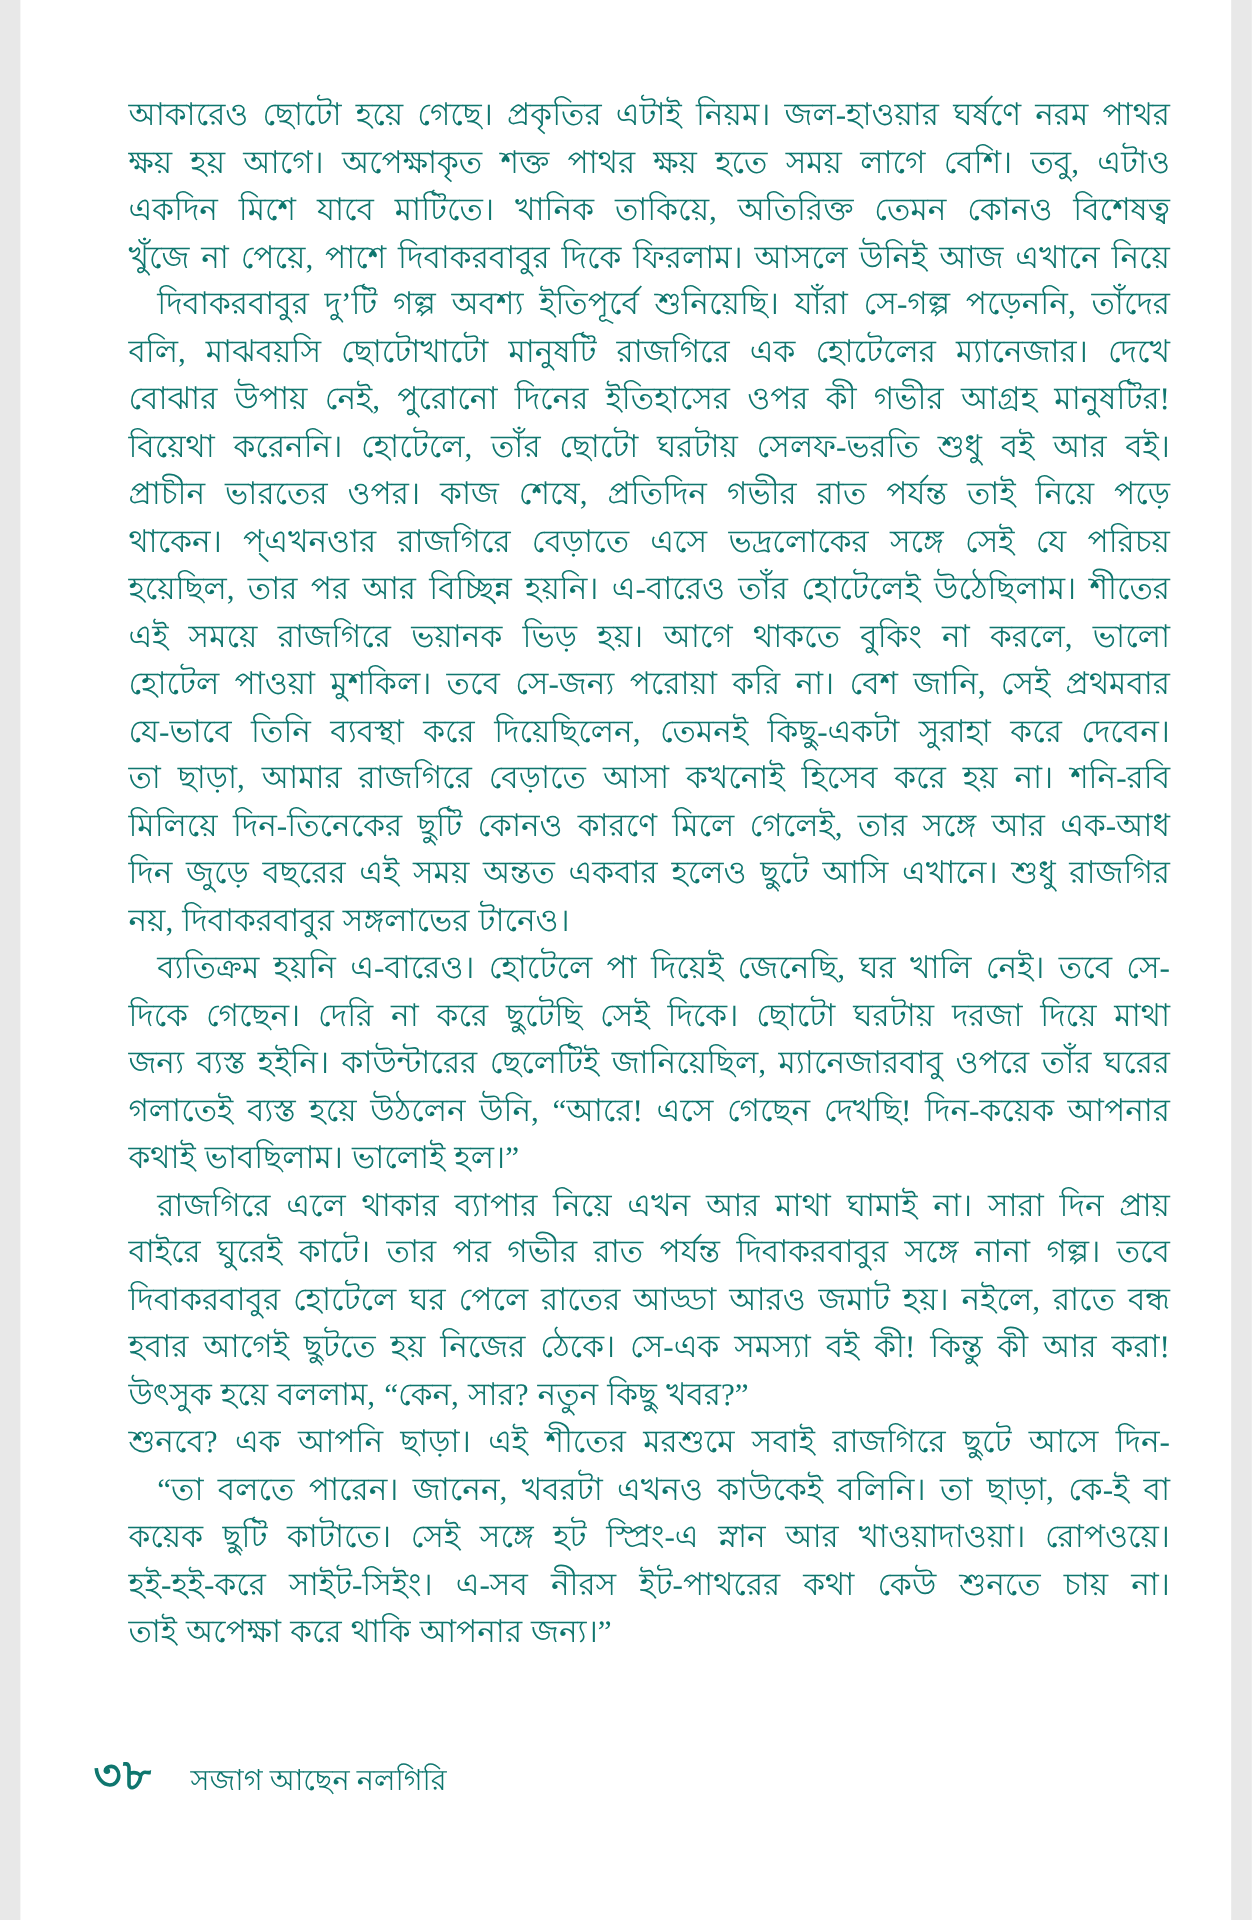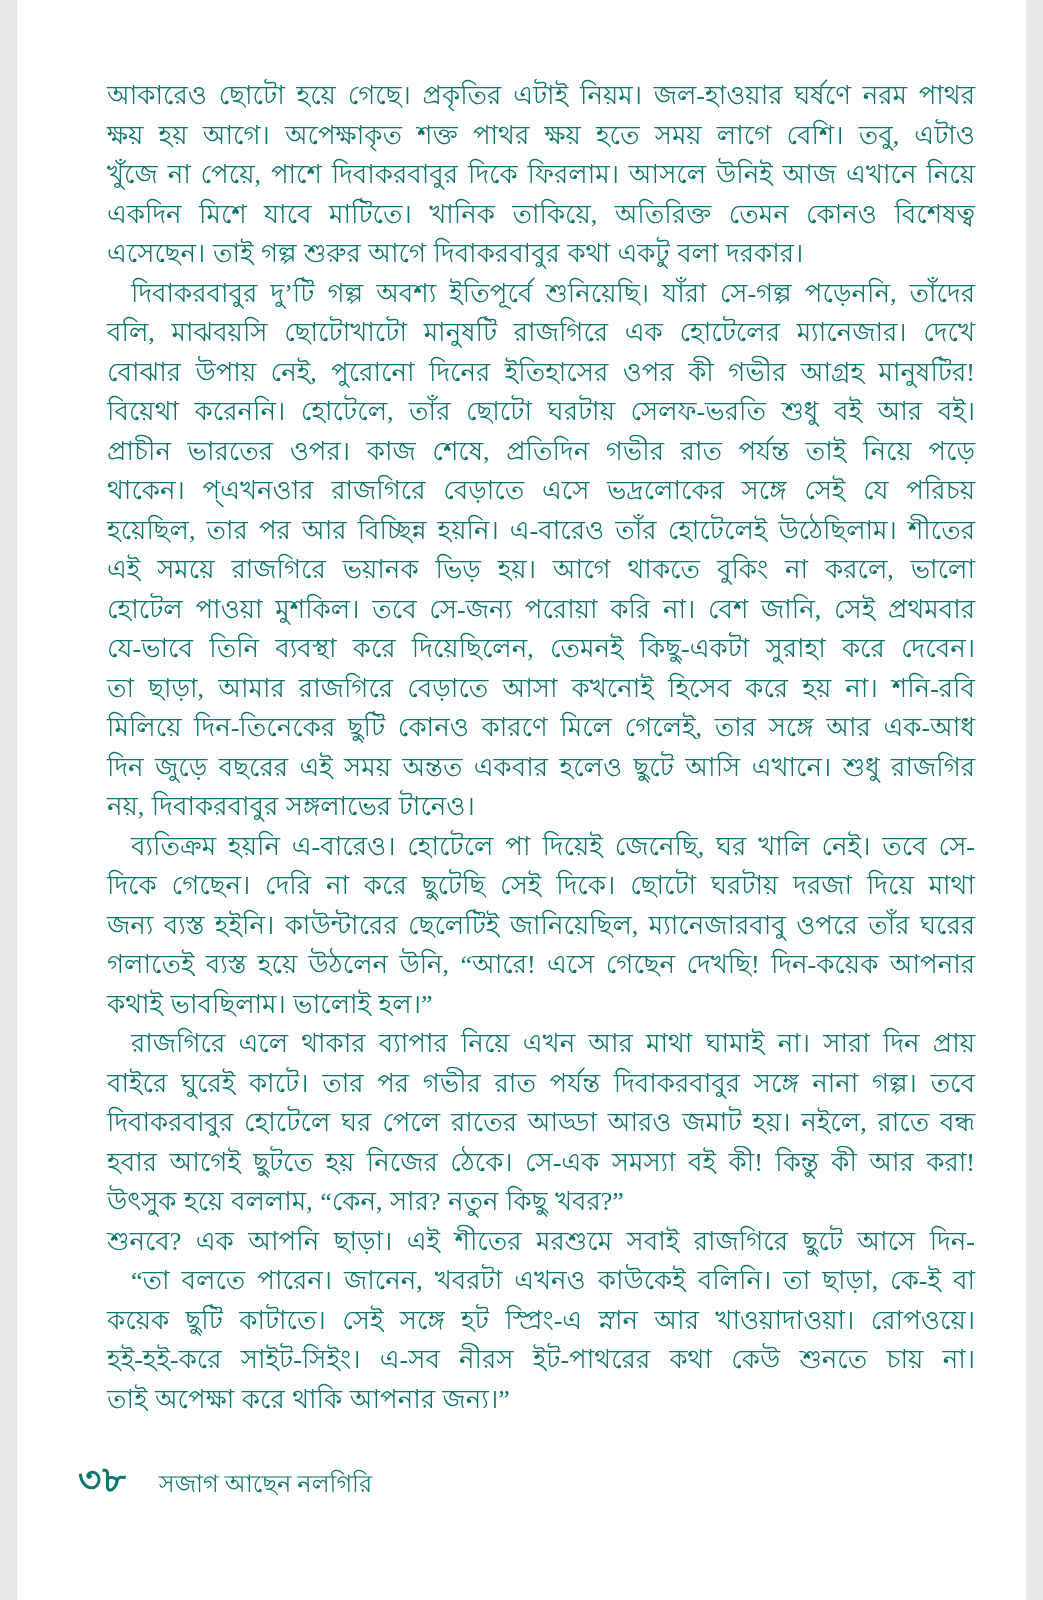--- a/index.html
+++ b/index.html
@@ -56,23 +56,22 @@
   }
 </style>
 </head>
 <body>
 
 <div class="page">
   <div class="text-body">
       <div class="para">
         <div class="line">আকারেও ছোটো হয়ে গেছে। প্রকৃতির এটাই নিয়ম। জল-হাওয়ার ঘর্ষণে নরম পাথর</div>
         <div class="line">ক্ষয় হয় আগে। অপেক্ষাকৃত শক্ত পাথর ক্ষয় হতে সময় লাগে বেশি। তবু, এটাও</div>
+        <div class="line">একদিন মিশে যাবে মাটিতে। খানিক তাকিয়ে, অতিরিক্ত তেমন কোনও বিশেষত্ব</div>
         <div class="line">খুঁজে না পেয়ে, পাশে দিবাকরবাবুর দিকে ফিরলাম। আসলে উনিই আজ এখানে নিয়ে</div>
-        <div class="line">একদিন মিশে যাবে মাটিতে। খানিক তাকিয়ে, অতিরিক্ত তেমন কোনও বিশেষত্ব</div>
-        <div class="line para-end">এসেছেন। তাই গল্প শুরুর আগে দিবাকরবাবুর কথা একটু বলা দরকার।</div>
       </div>
       <div class="para">
         <div class="line indent-first">দিবাকরবাবুর দু’টি গল্প অবশ্য ইতিপূর্বে শুনিয়েছি। যাঁরা সে-গল্প পড়েননি, তাঁদের</div>
         <div class="line">বলি, মাঝবয়সি ছোটোখাটো মানুষটি রাজগিরে এক হোটেলের ম্যানেজার। দেখে</div>
         <div class="line">বোঝার উপায় নেই, পুরোনো দিনের ইতিহাসের ওপর কী গভীর আগ্রহ মানুষটির!</div>
         <div class="line">বিয়েথা করেননি। হোটেলে, তাঁর ছোটো ঘরটায় সেলফ-ভরতি শুধু বই আর বই।</div>
         <div class="line">প্রাচীন ভারতের ওপর। কাজ শেষে, প্রতিদিন গভীর রাত পর্যন্ত তাই নিয়ে পড়ে</div>
         <div class="line">থাকেন। প্এখনওার রাজগিরে বেড়াতে এসে ভদ্রলোকের সঙ্গে সেই যে পরিচয়</div>
         <div class="line">হয়েছিল, তার পর আর বিচ্ছিন্ন হয়নি। এ-বারেও তাঁর হোটেলেই উঠেছিলাম। শীতের</div>
         <div class="line">এই সময়ে রাজগিরে ভয়ানক ভিড় হয়। আগে থাকতে বুকিং না করলে, ভালো</div>

